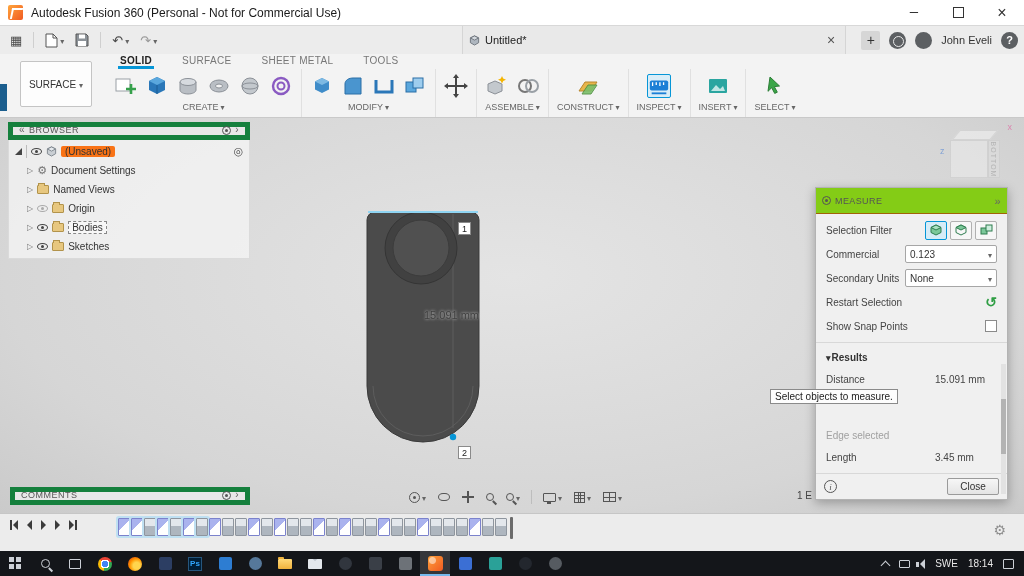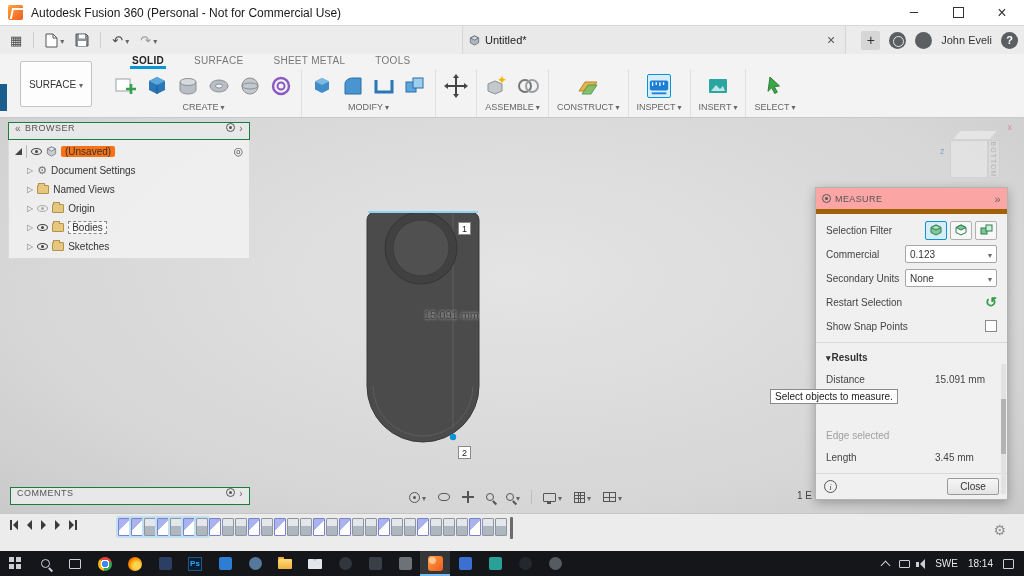--- a/index.html
+++ b/index.html
@@ -34,39 +34,39 @@
 .qat-right{position:absolute;right:6px;top:0;height:28px;display:flex;align-items:center;gap:9px}
 .plus-btn{width:19px;height:19px;background:#d6d6d6;border-radius:2px;display:flex;align-items:center;justify-content:center;color:#333}
 .plus-btn::after{content:"+";font-size:14px;margin-top:-1px}
 .circ{width:17px;height:17px;border-radius:50%;background:#5c5f62;position:relative}
 .circ.help::after{content:"?";position:absolute;inset:0;display:flex;align-items:center;justify-content:center;color:#fff;font-size:11px;font-weight:bold}
 .circ.status::after{content:"";position:absolute;left:4px;top:4px;width:9px;height:9px;border:1.5px solid #e8e8e8;border-radius:50%}
 .user-name{font-size:11px;color:#333}
 
 
 .ribbon{position:absolute;top:54px;left:0;right:0;height:64px;background:#f3f3f3;border-bottom:1px solid #c9c9c9;z-index:38}
-.ribbon-tabs{position:absolute;left:130px;top:0;height:15px;display:flex;gap:26px}
+.ribbon-tabs{position:absolute;left:118px;top:0;height:15px;display:flex;gap:26px}
 .rtab{font-size:10px;letter-spacing:.3px;color:#777;padding:1px 2px;border-bottom:3px solid transparent}
 .rtab.active{color:#222;font-weight:bold;border-bottom-color:#0696d7}
 .design-btn{position:absolute;left:20px;top:7px;width:72px;height:46px;background:#fdfdfd;border:1px solid #c4c4c4;border-radius:2px;display:flex;align-items:center;justify-content:center;gap:3px;font-size:10px;color:#333}
 .ribbon-groups{position:absolute;left:106px;top:15px;height:48px;display:flex;align-items:flex-start}
 .rgroup{display:flex;flex-direction:column;align-items:center;padding:2px 8px 0;border-right:1px solid #e0e0e0;height:48px}
 .rgroup:last-child{border-right:none}
 .ricons{display:flex;gap:7px;height:30px;align-items:center}
 .rlabel{font-size:9px;color:#666;margin-top:1px;display:flex;align-items:center;gap:2px;white-space:nowrap}
 .ric{width:24px;height:24px;display:flex;align-items:center;justify-content:center}
 .tool-active{border:1px solid #0696d7;background:#d9edf8;border-radius:2px}
 .blue-notch{position:absolute;left:0;top:84px;width:7px;height:27px;background:#1b5e8e;z-index:41}
 
 
 .canvas{position:absolute;top:118px;left:0;width:1024px;height:395px;background:radial-gradient(ellipse at 50% 40%,#e4e4e4 0%,#d6d6d6 70%,#cacaca 100%)}
 
 
 .browser{position:absolute;left:8px;top:122px;width:242px;z-index:10}
-.panel-head{height:18px;background:rgba(233,233,233,.95);border:1px solid #15803d;display:flex;align-items:flex-start;padding:0 6px;font-size:9px;letter-spacing:.5px;color:#555}
+.panel-head{height:18px;background:rgba(233,233,233,.95);border:5px solid #15803d;display:flex;align-items:flex-end;padding:0 6px;font-size:9px;letter-spacing:.5px;color:#555}
 .panel-head .h-title{flex:1;margin-left:4px}
 .dot-ring{width:9px;height:9px;border:1px solid #555;border-radius:50%;position:relative}
 .dot-ring::after{content:"";position:absolute;left:2px;top:2px;width:3px;height:3px;background:#555;border-radius:50%}
 .chev{font-size:10px;color:#666;margin-left:4px}
 .chev::after{content:"›"}
 .dbl-chev{font-size:10px;color:#666}
 .dbl-chev::after{content:"«"}
 .tree{background:rgba(246,246,246,.72);border:1px solid rgba(205,205,205,.6);border-top:none;padding:2px 0}
 .trow{height:19px;display:flex;align-items:center;gap:4px;padding:0 6px;font-size:10px;color:#333}
 .trow.child{padding-left:18px}
@@ -96,21 +96,21 @@
 .viewcube{position:absolute;left:948px;top:128px;width:62px;height:62px;opacity:.6;z-index:6}
 .vc-top{position:absolute;left:8px;top:2px;width:38px;height:10px;background:#f2f2f2;border:1px solid #d3d3d3;transform:skewX(-40deg)}
 .vc-front{position:absolute;left:2px;top:12px;width:38px;height:38px;background:#ebebeb;border:1px solid #d0d0d0}
 .vc-side{position:absolute;left:40px;top:12px;width:12px;height:38px;background:#dedede;border:1px solid #cecece;display:flex;align-items:center;justify-content:center}
 .vc-label{font-size:7px;color:#9f9f9f;letter-spacing:1px;transform:rotate(90deg);white-space:nowrap}
 .axis-x{position:absolute;right:-2px;top:-6px;color:#e0559a;font-size:9px}
 .axis-z{position:absolute;left:-8px;top:18px;color:#4a7fd4;font-size:9px}
 
 
 .measure-panel{position:absolute;left:815px;top:187px;width:193px;height:313px;background:#f0f0f0;border:1px solid #b3b3b3;box-shadow:0 3px 10px rgba(0,0,0,.28);z-index:20;display:flex;flex-direction:column}
-.mp-header{height:26px;background:#fca5a5;border-bottom:5px solid #a16207;display:flex;align-items:center;padding:0 6px;font-size:9px;letter-spacing:.4px;color:#555}
+.mp-header{height:26px;background:#84cc16;border-bottom:1px solid #a16207;display:flex;align-items:center;padding:0 6px;font-size:9px;letter-spacing:.4px;color:#555}
 .mp-title{flex:1;margin-left:4px}
 .mp-exp::after{content:"»";font-size:11px;color:#666}
 .mp-body{flex:1;position:relative;padding:4px 0 0}
 .mp-row{height:24px;display:flex;align-items:center;padding:0 10px;font-size:10px;color:#444}
 .mp-row .lbl{flex:1}
 .filter-btns{display:flex;gap:3px}
 .fbtn{width:22px;height:19px;border:1px solid #b0b0b0;background:#f7f7f7;border-radius:2px;display:flex;align-items:center;justify-content:center}
 .fbtn.active{border-color:#0696d7;background:#d6ecf7}
 .mselect{width:92px;height:18px;background:#fff;border:1px solid #a6a6a6;border-radius:2px;display:flex;align-items:center;padding:0 4px;font-size:10px;color:#333}
 .mselect .sv{flex:1}

